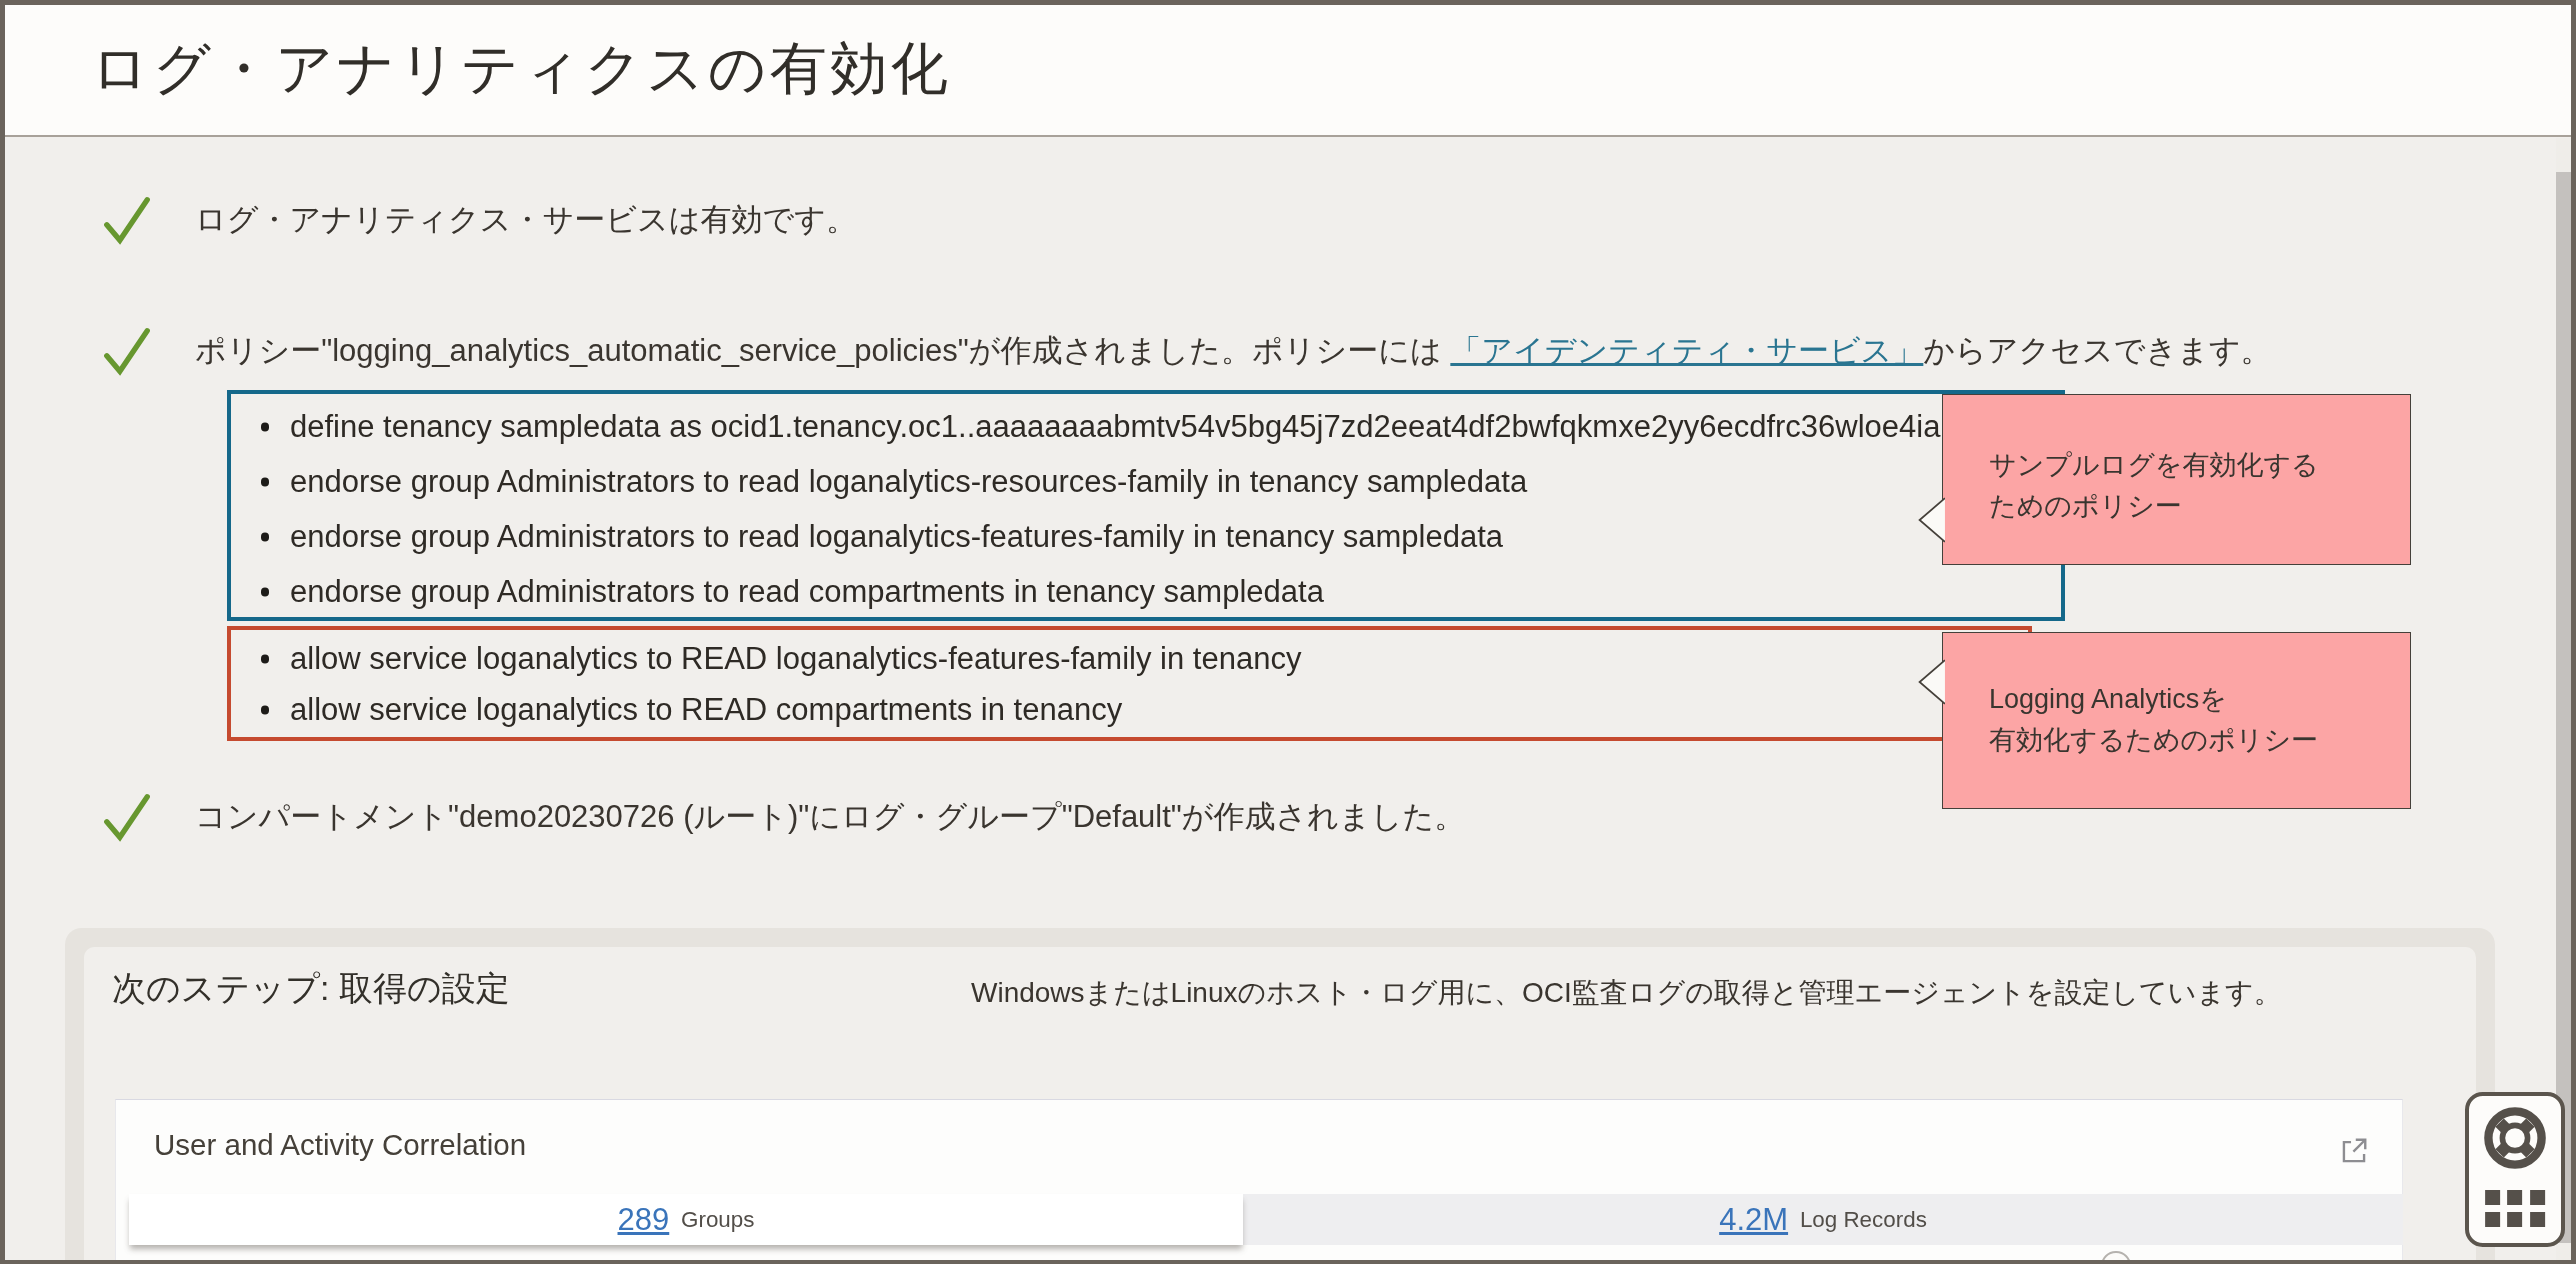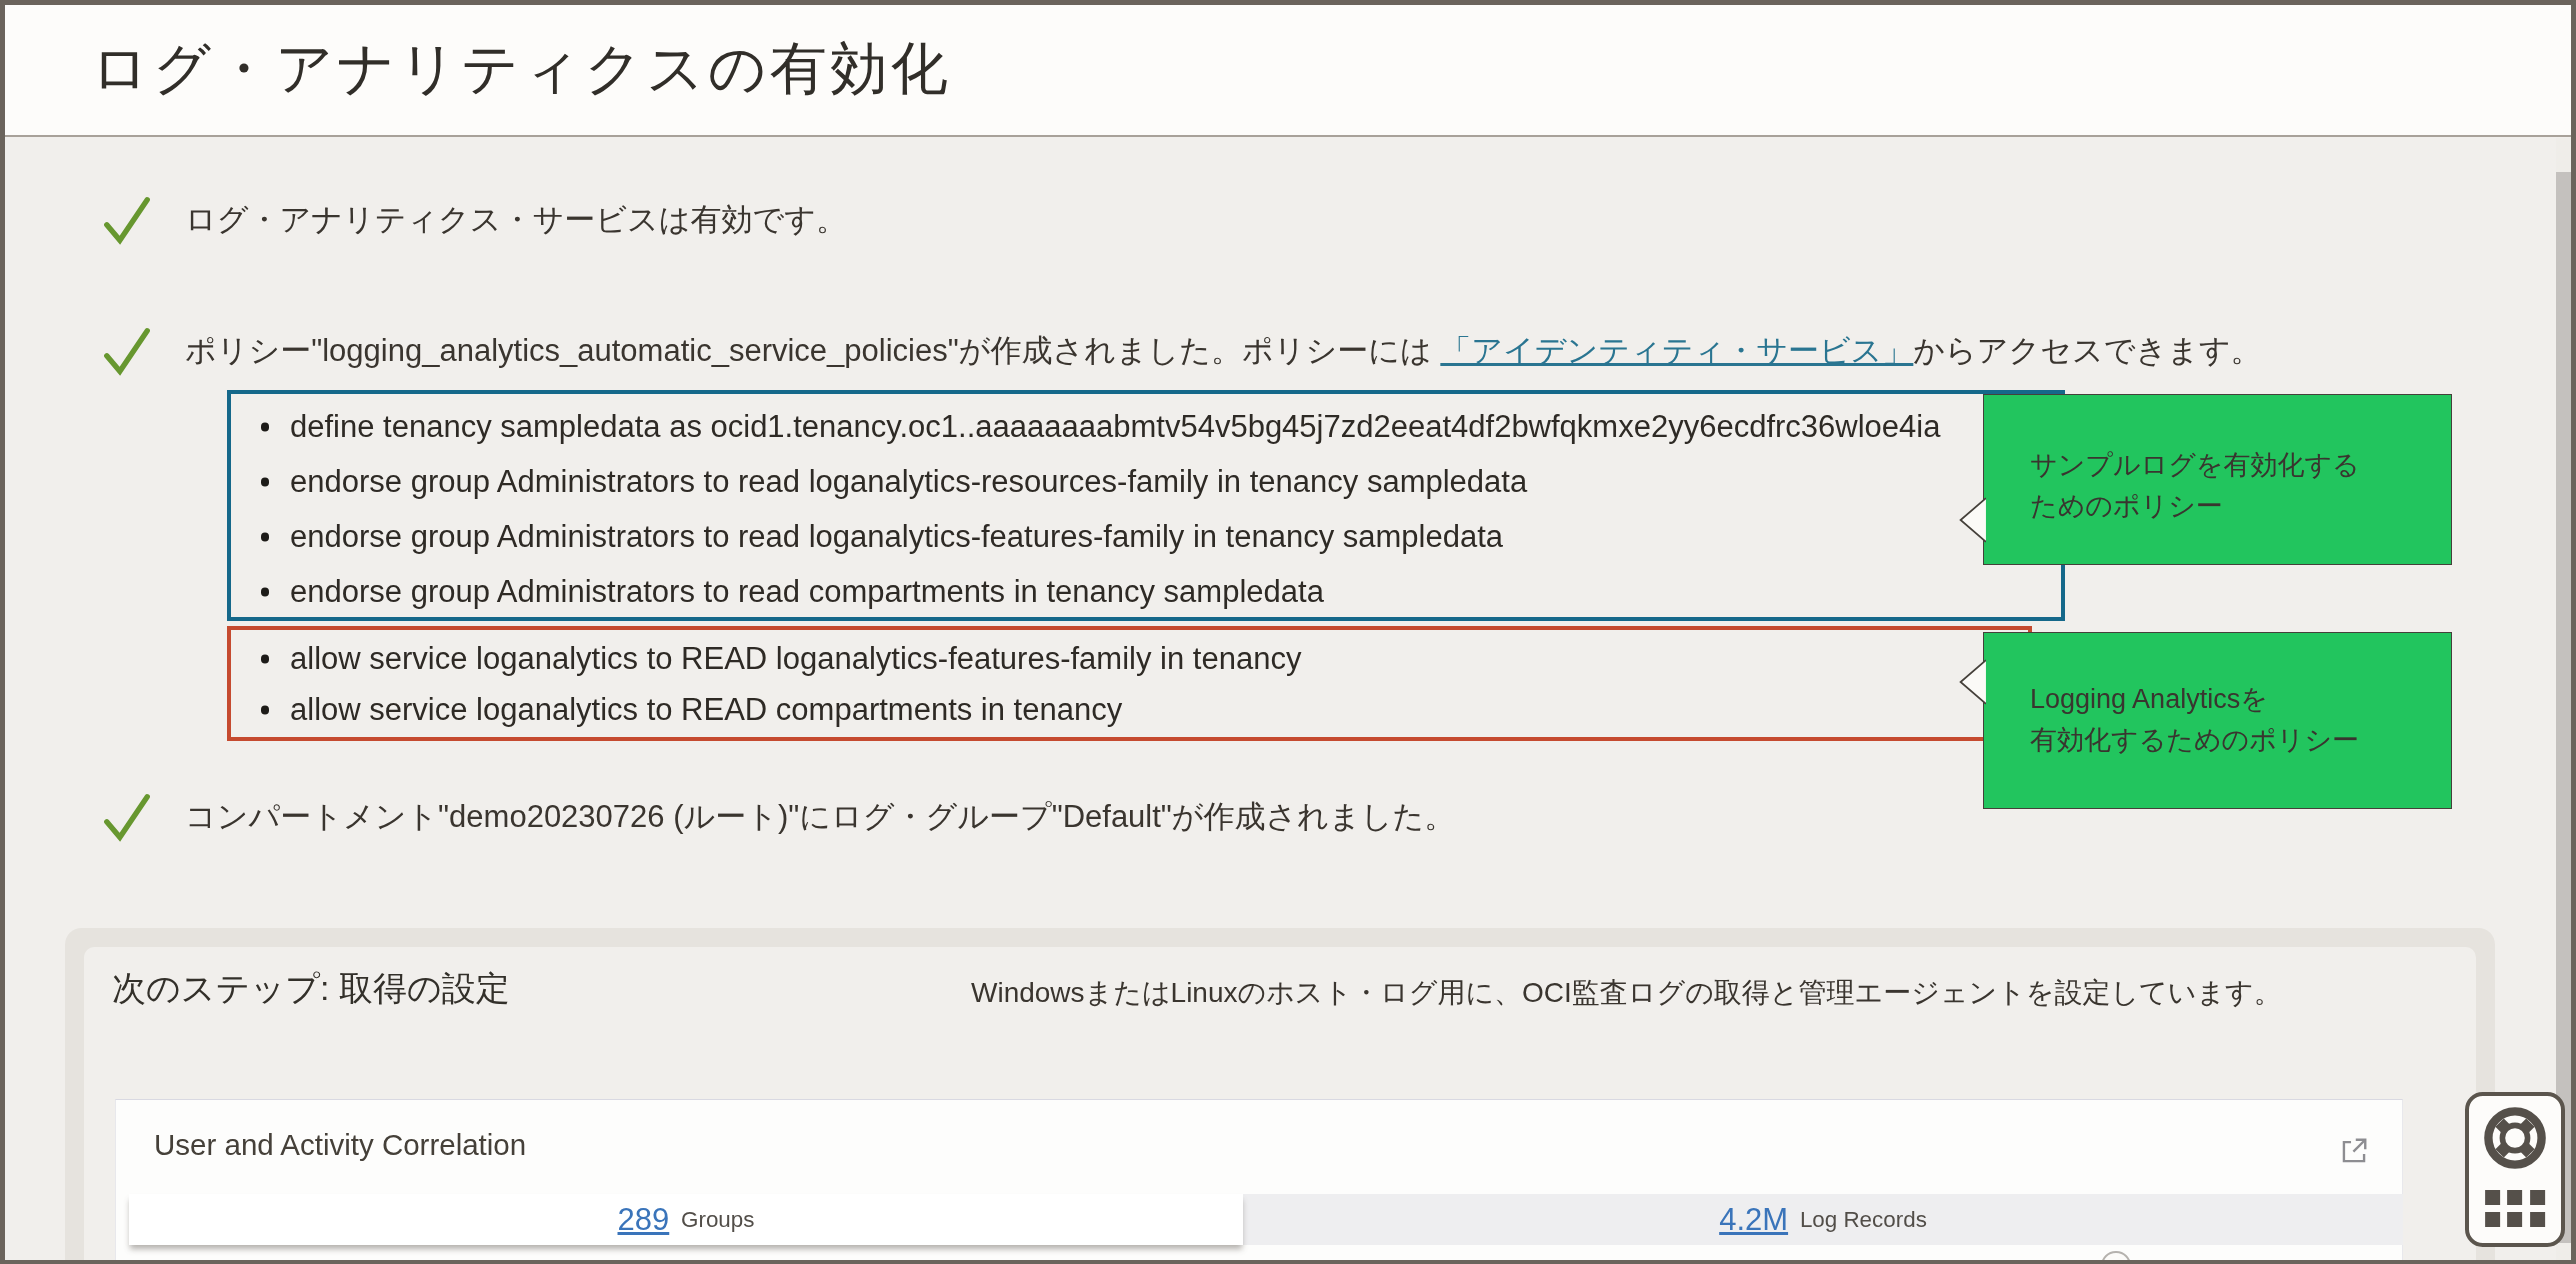--- a/index.html
+++ b/index.html
@@ -5,34 +5,34 @@
   html,body{margin:0;padding:0;}
   body{font-family:"Liberation Sans",sans-serif;background:#f1efec;}
   .root{position:relative;width:2576px;height:1265px;background:#f1efec;overflow:hidden;}
   .outer-border{position:absolute;inset:0;border:5.3px solid #6b645c;pointer-events:none;z-index:50;}
   
   .header{position:absolute;left:0;top:0;width:2576px;height:135px;background:#fdfcfa;border-bottom:2.4px solid #a8a199;z-index:2;}
   .page-title{position:absolute;left:74px;top:31px;font-size:57px;letter-spacing:3.5px;color:#312e29;white-space:nowrap;margin-left:17px;}
   
   .check-row{position:absolute;left:102px;display:flex;align-items:center;height:50px;white-space:nowrap;}
   .check-row .check{width:50px;height:50px;flex:0 0 auto;}
-  .check-row .msg{margin-left:33px;font-size:31px;color:#3a352f;text-align:right;}
+  .check-row .msg{margin-left:43px;font-size:31px;color:#3a352f;text-align:right;}
   .teal-link{color:#2a7591;text-decoration:underline;cursor:pointer;}
   
   .policy-box{position:absolute;box-sizing:border-box;}
   .box-blue{left:227px;top:390px;width:1838px;height:231px;border:4.1px solid #15688a;}
   .box-red{left:227px;top:626px;width:1805px;height:115px;border:4.1px solid #c54a2f;}
   .policy-box ul{margin:0;padding:0;list-style:none;}
   .box-blue ul{padding-top:5.9px;}
   .box-red ul{padding-top:3.5px;}
   .policy-box li{position:relative;height:55px;display:flex;align-items:center;padding-left:59px;font-size:31px;color:#2e2a25;white-space:nowrap;}
   .box-red li{height:51px;}
   .policy-box li::before{content:'';position:absolute;left:29.5px;top:50%;transform:translateY(-50%);width:8.9px;height:8.9px;border-radius:50%;background:#1d1b18;}
   
-  .callout{position:absolute;left:1983px;width:469px;background:#22c55e;border:1.8px solid #45403a;box-sizing:border-box;}
+  .callout{position:absolute;left:1942px;width:469px;background:#fca5a5;border:1.8px solid #45403a;box-sizing:border-box;}
   .callout-1{top:394px;height:171px;}
   .callout-2{top:632px;height:177px;}
   .callout .txt{position:absolute;left:46px;font-size:27px;line-height:41px;color:#39352f;white-space:nowrap;}
   .callout-1 .txt{top:50px;}
   .callout-2 .txt{top:46px;}
   .callout .arrow{position:absolute;left:-27px;width:29px;height:46px;}
   .callout-1 .arrow{top:102px;}
   .callout-2 .arrow{top:26px;}
   
   .section-outer{position:absolute;left:65px;top:928px;width:2430px;height:337px;background:#e6e3de;border-radius:16.5px 16.5px 0 0;}

